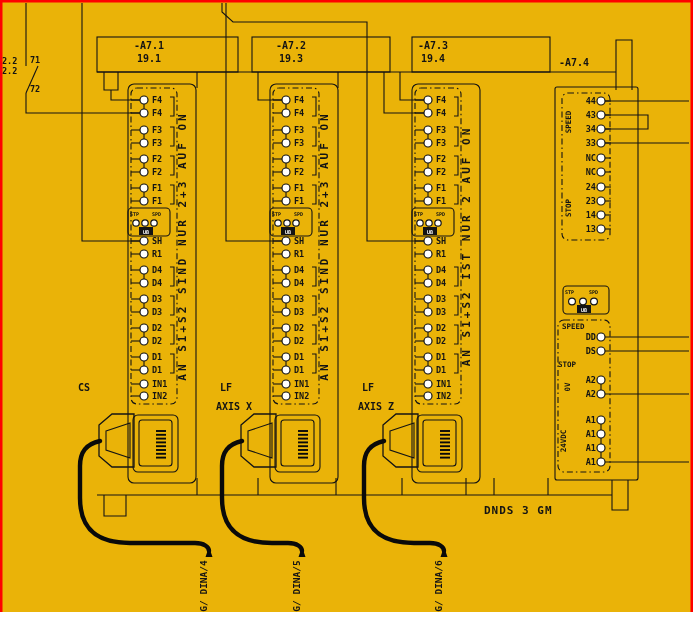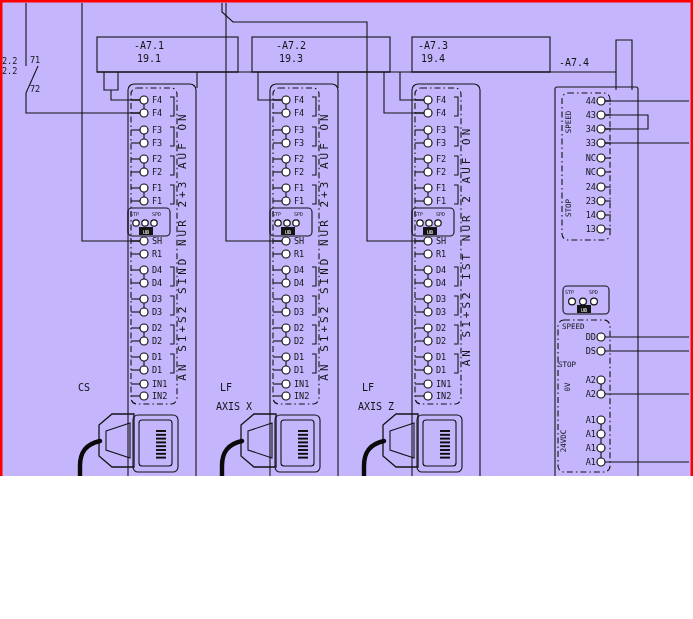--- a/index.html
+++ b/index.html
@@ -1,16 +1,16 @@
 <!DOCTYPE html>
 <html><head>
 <meta charset="utf-8">
 <style>
   html,body{margin:0;padding:0;background:#fff;}
-  #canvas{position:relative;width:693px;height:476px;background:#c4b5fd;overflow:hidden;}
+  #canvas{position:relative;width:693px;height:612px;background:#eab308;overflow:hidden;font-weight:bold;}
   svg text{font-family:"DejaVu Sans Mono", monospace; fill:#141414;}
   .ln{stroke:#141414;stroke-width:1.1;fill:none;}
   .ln2{stroke:#141414;stroke-width:1.3;fill:none;}
   .dashed{stroke:#141414;stroke-width:1.1;fill:none;stroke-dasharray:6 3 1.5 3;}
   .thick{stroke:#0a0a0a;stroke-width:4.4;fill:none;stroke-linecap:round;}
   .circ{fill:#ffffff;stroke:#141414;stroke-width:1.2;}
   .chip{fill:#141414;stroke:none;}
   .t5{font-size:5px;}
   .t7{font-size:7.5px;}
   .t8{font-size:8.5px;}

